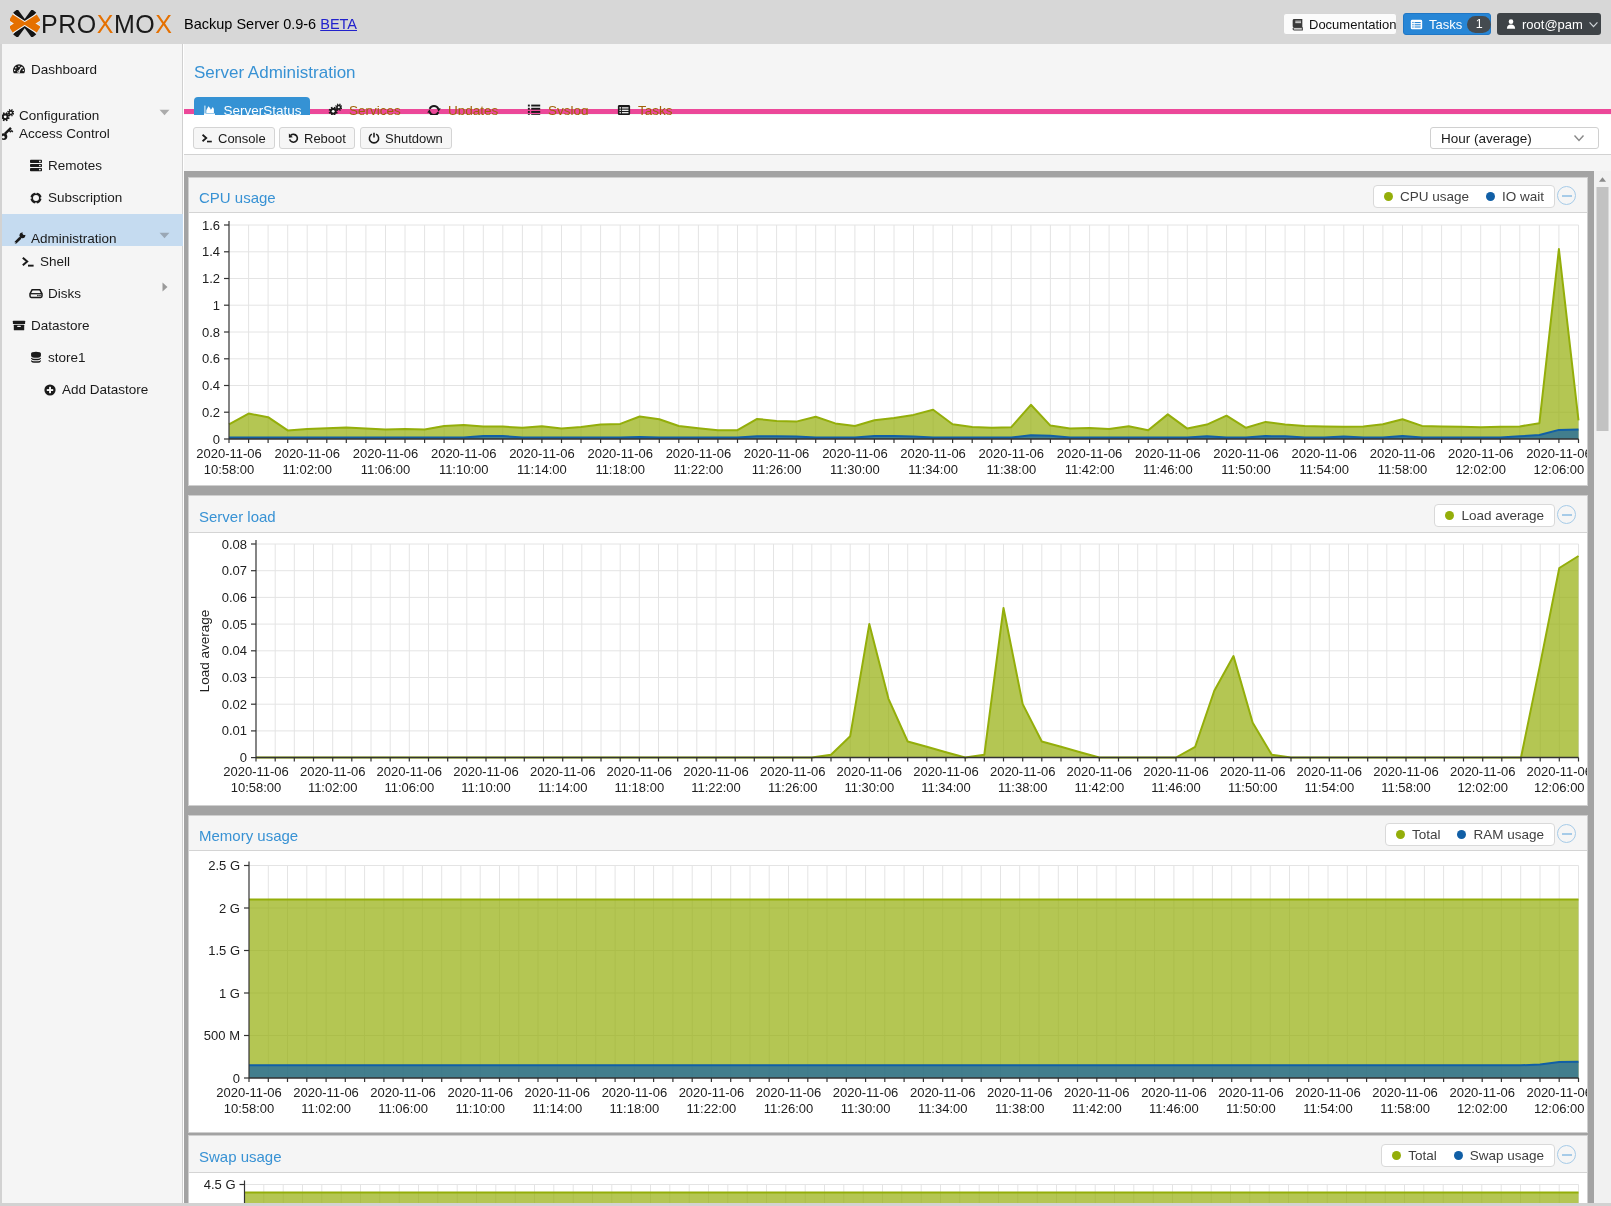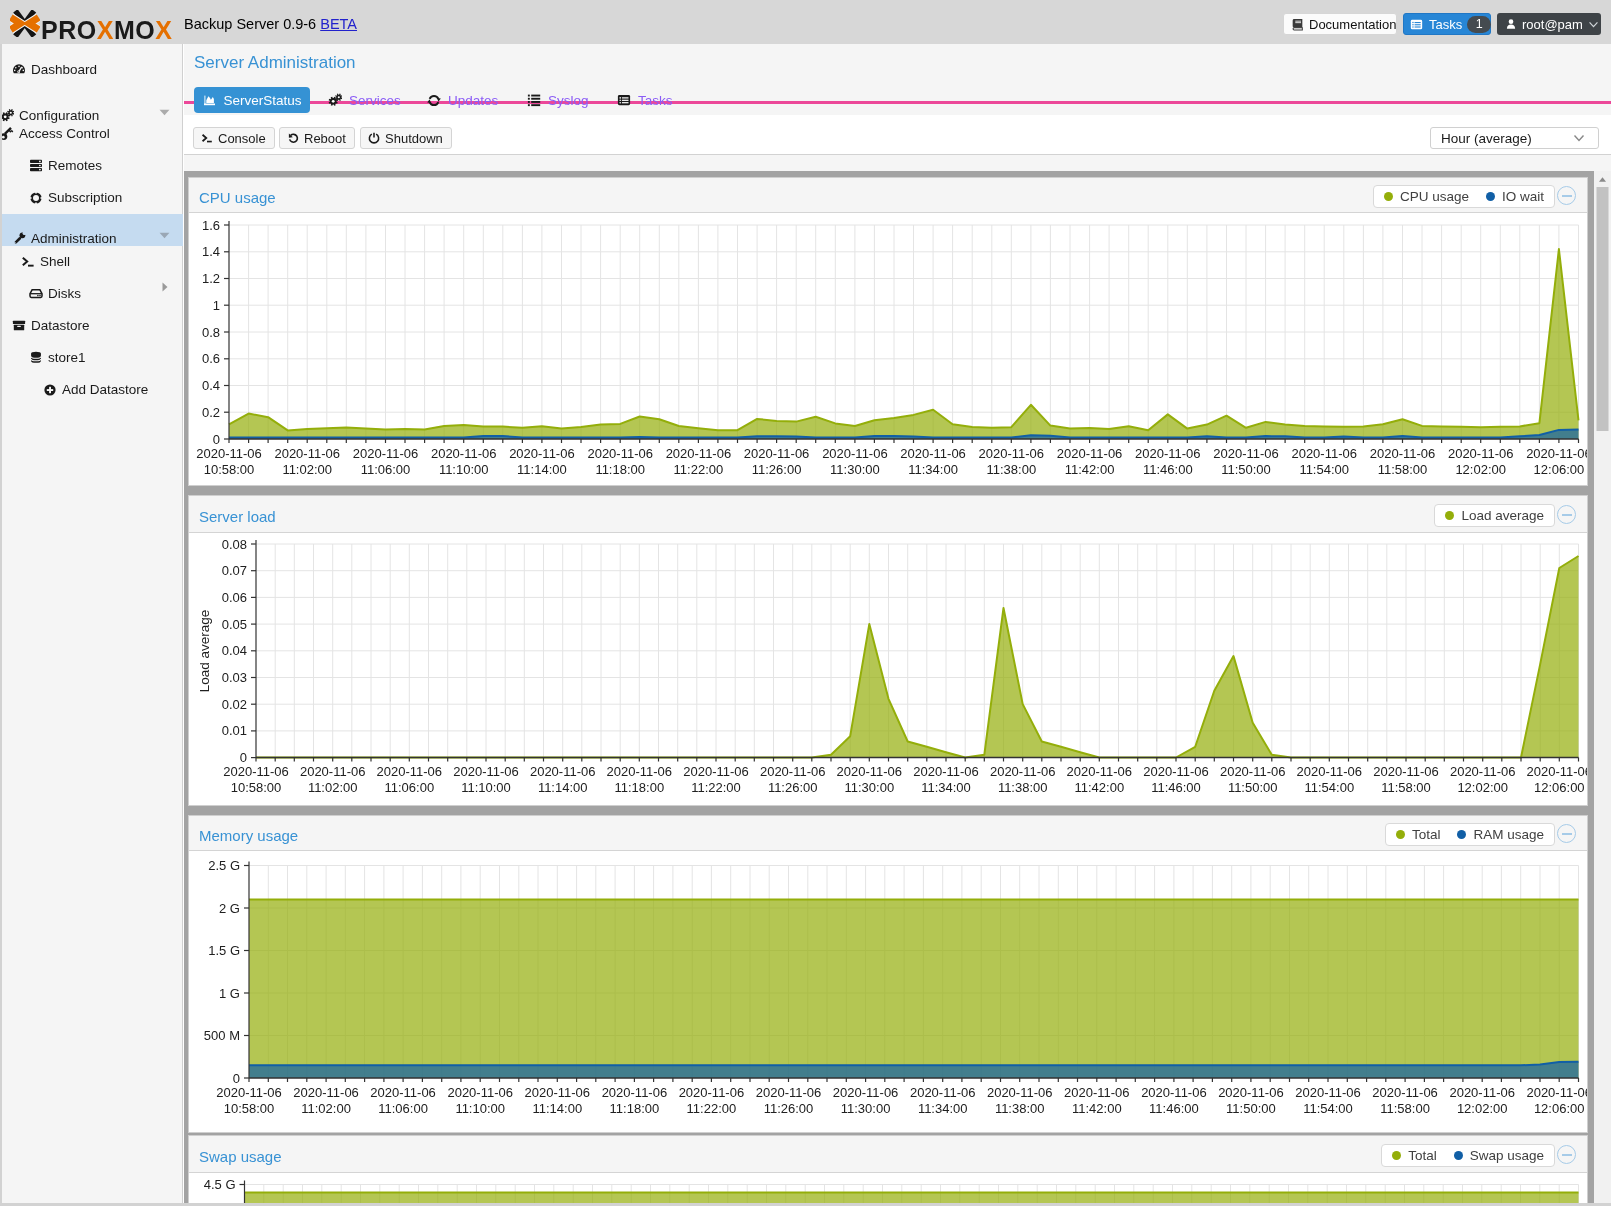--- a/index.html
+++ b/index.html
@@ -2,22 +2,22 @@
 <html><head><meta charset="utf-8"><style>
 
 *{margin:0;padding:0;box-sizing:border-box}
 html,body{width:1611px;height:1206px;overflow:hidden;font-family:"Liberation Sans",sans-serif;background:#fff}
 .abs{position:absolute}
 #topbar{position:absolute;left:0;top:0;width:1611px;height:44px;background:#d7d7d7}
 #sidebar{position:absolute;left:0;top:44px;width:183px;height:1162px;background:#f5f5f5;border-right:1px solid #d0d0d0}
 .srow{position:absolute;left:0;width:183px;height:32px;display:flex;align-items:flex-end;font-size:13.5px;color:#1a1a1a}
 .srow svg{flex:0 0 auto}
 #content{position:absolute;left:184px;top:44px;width:1427px;height:1162px;background:#f5f5f5}
-#tabbar{position:absolute;left:0;top:0;width:1427px;height:60px;background:#f5f5f5;border-bottom:3px solid #ec4899}
-.tab{position:absolute;top:43px;height:26px;display:flex;align-items:center;font-size:13.5px;color:#8b5cf6}
+#tabbar{position:absolute;left:0;top:10px;width:1427px;height:60px;background:#f5f5f5;border-bottom:5px solid #ec4899}
+.tab{position:absolute;top:43px;height:26px;display:flex;align-items:center;font-size:13.5px;color:#a16207}
 .tab svg{margin-right:7px}
 #toolbar{position:absolute;left:0;top:71px;width:1427px;height:40px;background:#fff;border-bottom:1px solid #d2d2d2}
 .btn{position:absolute;top:12px;height:22px;border:1px solid #d4d4d4;border-radius:3px;background:#f6f6f6;display:flex;align-items:center;font-size:13px;color:#1a1a1a;padding:0 8px 0 7px}
 .btn svg{margin-right:5px;flex-shrink:0}
 .noshrink{flex-shrink:0}
 #scroll{position:absolute;left:0;top:127px;width:1427px;height:1051px;background:#a3a3a3;overflow:hidden}
 .panel{position:absolute;left:4px;width:1400px;background:#fff;border:1px solid #cfcfcf}
 .phead{position:relative;width:100%;background:#f5f5f5;border-bottom:1px solid #d4d4d4}
 .ptitle{position:absolute;left:10px;font-size:15px;color:#3892d4}
 .legend{position:absolute;display:flex;align-items:center;background:#fff;border:1px solid #d9d9d9;border-radius:4px;height:23px;padding:0 10px;font-size:13.5px;color:#404040}
@@ -36,21 +36,21 @@
         </g>
         <g fill="none" stroke="#f3f3f3" stroke-width="9">
           <polyline points="1.2,7.6 10.4,13.5 1.2,19.4"></polyline>
           <polyline points="28.2,7.6 19,13.5 28.2,19.4"></polyline>
         </g>
         <g fill="none" stroke="#e57000" stroke-width="7">
           <polyline points="0.8,7.4 10.4,13.5 0.8,19.6"></polyline>
           <polyline points="28.6,7.4 19,13.5 28.6,19.6"></polyline>
         </g>
       </svg></div>
-<div class="abs" style="left:41px;top:16px;font-size:25px;font-weight:bold;letter-spacing:0.5px;color:#1a1a1a">PRO<span style="color:#e57000">X</span>MO<span style="color:#e57000">X</span></div>
+<div class="abs" style="left:41px;top:10px;font-size:25px;font-weight:normal;letter-spacing:0.5px;color:#1a1a1a">PRO<span style="color:#e57000">X</span>MO<span style="color:#e57000">X</span></div>
 <div class="abs" style="left:184px;top:16px;font-size:14.5px;color:#000">Backup Server 0.9-6 <a style="color:#2222cc;text-decoration:underline">BETA</a></div>
 <div class="abs" style="left:1283px;top:13px;width:114px;height:22px;background:#fbfbfb;border:1px solid #d6d6d6;border-radius:3px;display:flex;align-items:center;padding-left:7px;font-size:13px;color:#111"><svg width="13" height="13" viewBox="0 0 14 14" style="margin-right:5px;flex-shrink:0">
         <path d="M3.4 1.2 L12.2 1.2 L12.2 10.4 L3.4 10.4 A1.6 1.6 0 0 1 1.8 8.8 L1.8 2.8 A1.6 1.6 0 0 1 3.4 1.2 Z" fill="#3a3a3a"></path>
         <path d="M3.4 10.4 L12.2 10.4 L12.2 12.8 L3.4 12.8 A1.2 1.2 0 0 1 3.4 10.4 Z" fill="none" stroke="#3a3a3a" stroke-width="1.1"></path>
         <line x1="4.6" y1="3.4" x2="10.8" y2="3.4" stroke="#fff" stroke-width="0.9"></line>
         <line x1="4.6" y1="5" x2="10.8" y2="5" stroke="#fff" stroke-width="0.9"></line>
       </svg>Documentation</div>
 <div class="abs" style="left:1403px;top:13px;width:88px;height:22px;background:#2786d6;border:1px solid #2077c5;border-radius:3px;display:flex;align-items:center;padding-left:6px;font-size:13px;color:#fff"><svg width="13" height="13" viewBox="0 0 14 14" style="margin-right:6px;flex-shrink:0">
         <rect x="0.9" y="2" width="12.2" height="10.2" rx="1.4" fill="#fff"></rect>
         <g fill="#2786d6">

